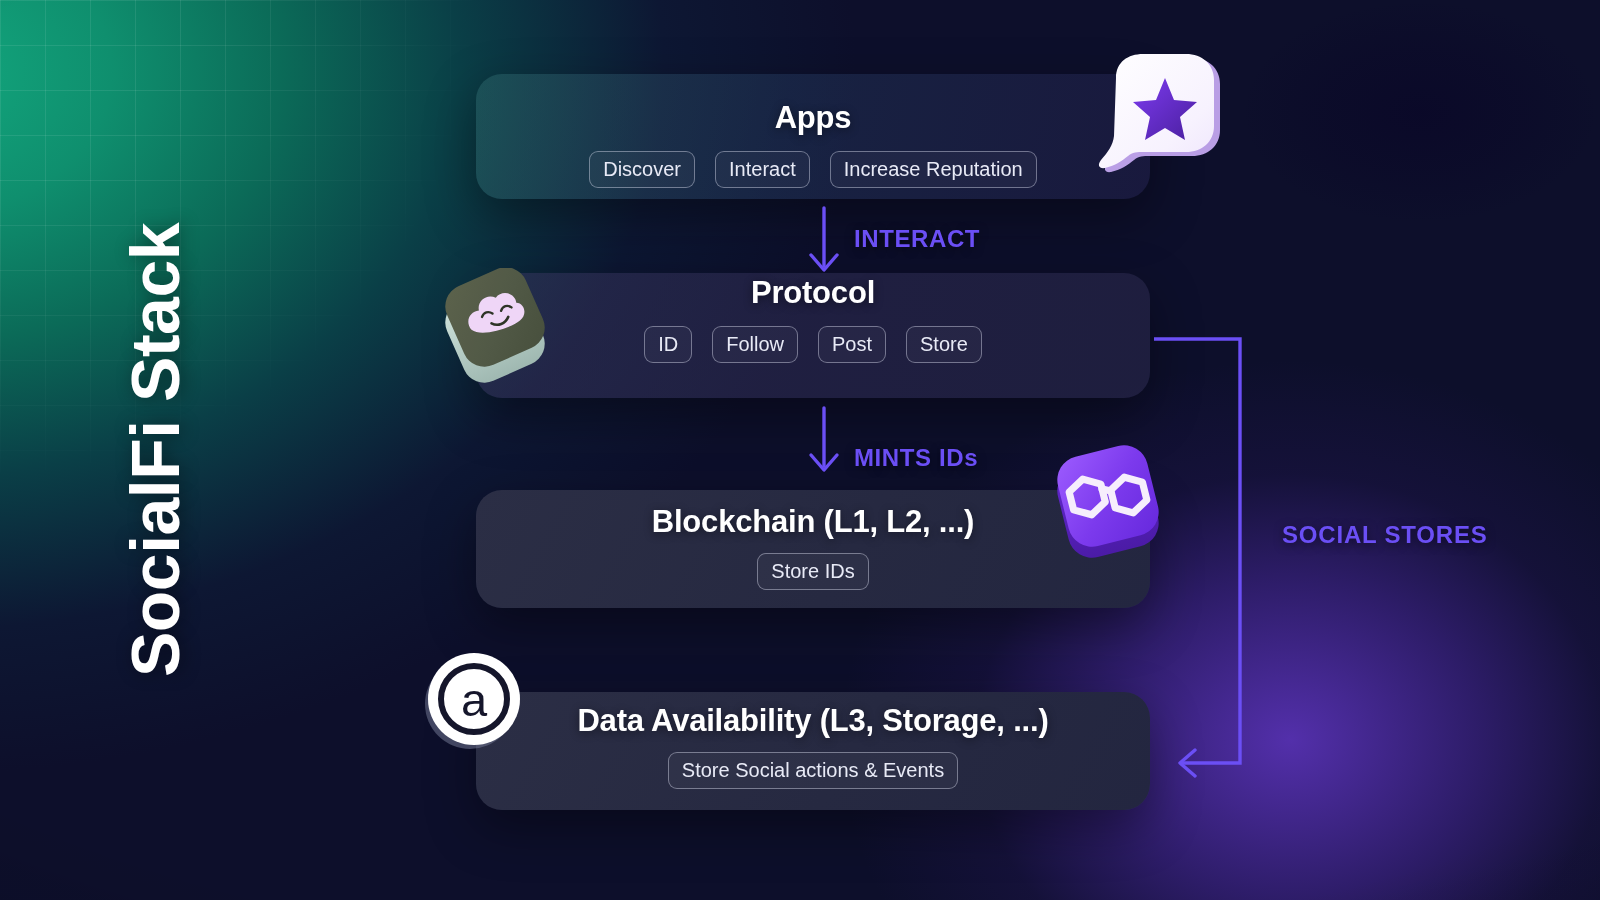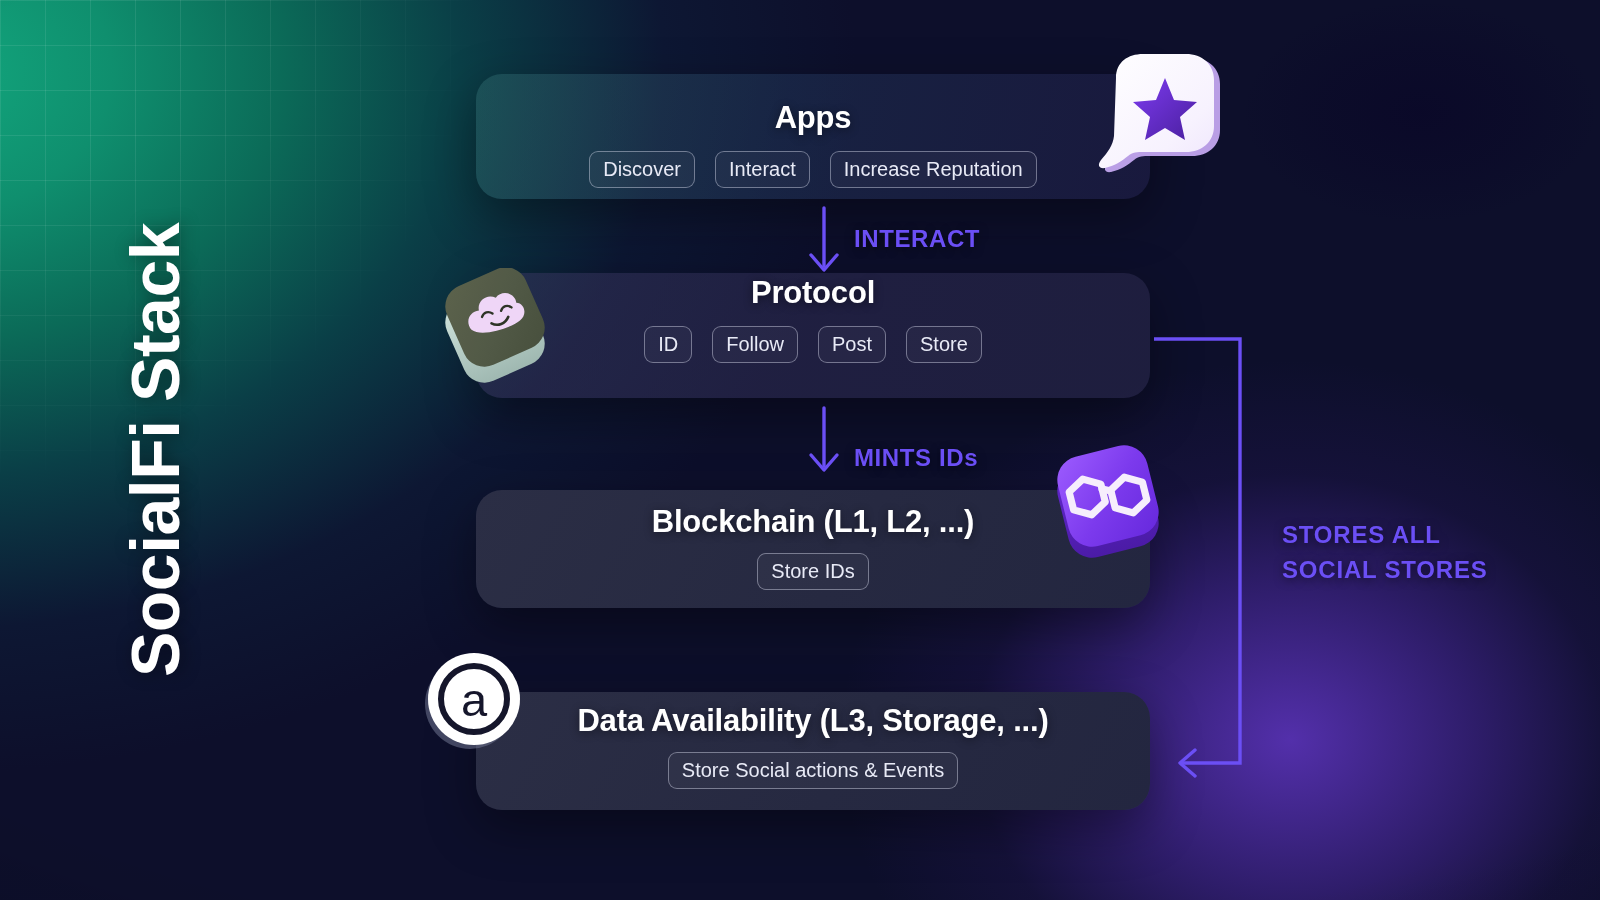--- a/index.html
+++ b/index.html
@@ -199,21 +199,20 @@
     <path d="M18 2 L18 60" stroke="#6b4ff5" stroke-width="3.4" fill="none" stroke-linecap="round"></path>
     <path d="M5 49 L18 64 L31 49" stroke="#6b4ff5" stroke-width="3.4" fill="none" stroke-linecap="round" stroke-linejoin="round"></path>
   </svg>
   <div class="flow-label" id="flow-mints-label">MINTS IDs</div>
 
   <svg id="bracket" width="130" height="470" viewBox="0 0 130 470">
     <path d="M14 19 L100 19 L100 443 L42 443" stroke="#6b4ff5" stroke-width="3.4" fill="none" stroke-linejoin="miter" stroke-linecap="butt"></path>
     <path d="M55 430 L40 443 L55 456" stroke="#6b4ff5" stroke-width="3.4" fill="none" stroke-linecap="round" stroke-linejoin="round"></path>
   </svg>
   <div id="bracket-label">
-    <div>STORES ALL</div>
     <div>SOCIAL STORES</div>
   </div>
 
   <svg class="logo" id="logo-bubble" width="130" height="124" viewBox="0 0 130 124">
     <defs>
       <linearGradient id="bubbleFace" x1="0" y1="0" x2="1" y2="1">
         <stop offset="0%" stop-color="#ffffff"></stop>
         <stop offset="70%" stop-color="#f7f2fe"></stop>
         <stop offset="100%" stop-color="#efe6fc"></stop>
       </linearGradient>

